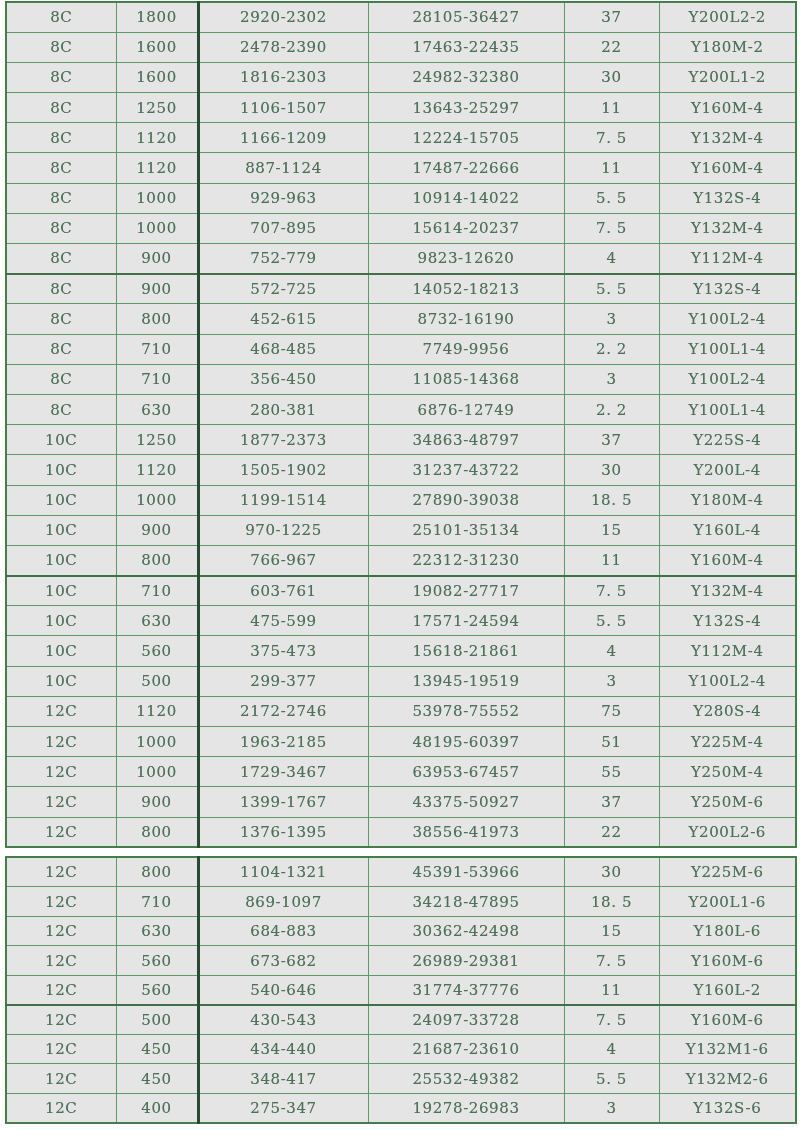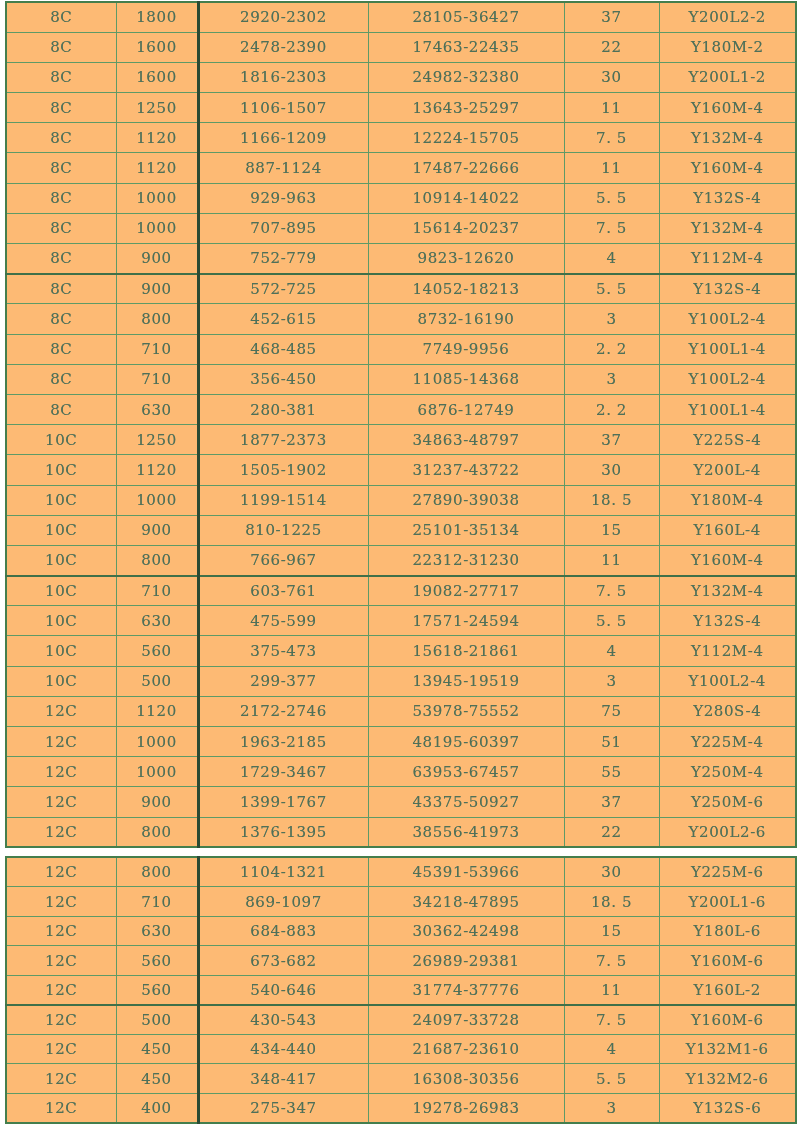--- a/index.html
+++ b/index.html
@@ -13,21 +13,21 @@
     overflow: hidden;
     font-family: "DejaVu Serif", serif;
   }
   .page {
     padding: 1px 0 0 5px;
   }
   table.spec {
     border-collapse: collapse;
     table-layout: fixed;
     width: 790px;
-    background: #fdba74;
+    background: #e5e5e5;
     border: 2px solid #447e4d;
   }
   table.spec td {
     border: 1px solid #5e9a67;
     text-align: center;
     vertical-align: middle;
     font-size: 15px;
     color: #4e7059;
     letter-spacing: 0.6px;
     text-shadow: 0 0 0.6px rgba(78,112,89,0.55);
@@ -195,21 +195,21 @@
           <td>10C</td>
           <td>1000</td>
           <td>1199-1514</td>
           <td>27890-39038</td>
           <td>18. 5</td>
           <td>Y180M-4</td>
         </tr>
         <tr>
           <td>10C</td>
           <td>900</td>
-          <td>810-1225</td>
+          <td>970-1225</td>
           <td>25101-35134</td>
           <td>15</td>
           <td>Y160L-4</td>
         </tr>
         <tr>
           <td>10C</td>
           <td>800</td>
           <td>766-967</td>
           <td>22312-31230</td>
           <td>11</td>
@@ -355,21 +355,21 @@
           <td>450</td>
           <td>434-440</td>
           <td>21687-23610</td>
           <td>4</td>
           <td>Y132M1-6</td>
         </tr>
         <tr>
           <td>12C</td>
           <td>450</td>
           <td>348-417</td>
-          <td>16308-30356</td>
+          <td>25532-49382</td>
           <td>5. 5</td>
           <td>Y132M2-6</td>
         </tr>
         <tr>
           <td>12C</td>
           <td>400</td>
           <td>275-347</td>
           <td>19278-26983</td>
           <td>3</td>
           <td>Y132S-6</td>

